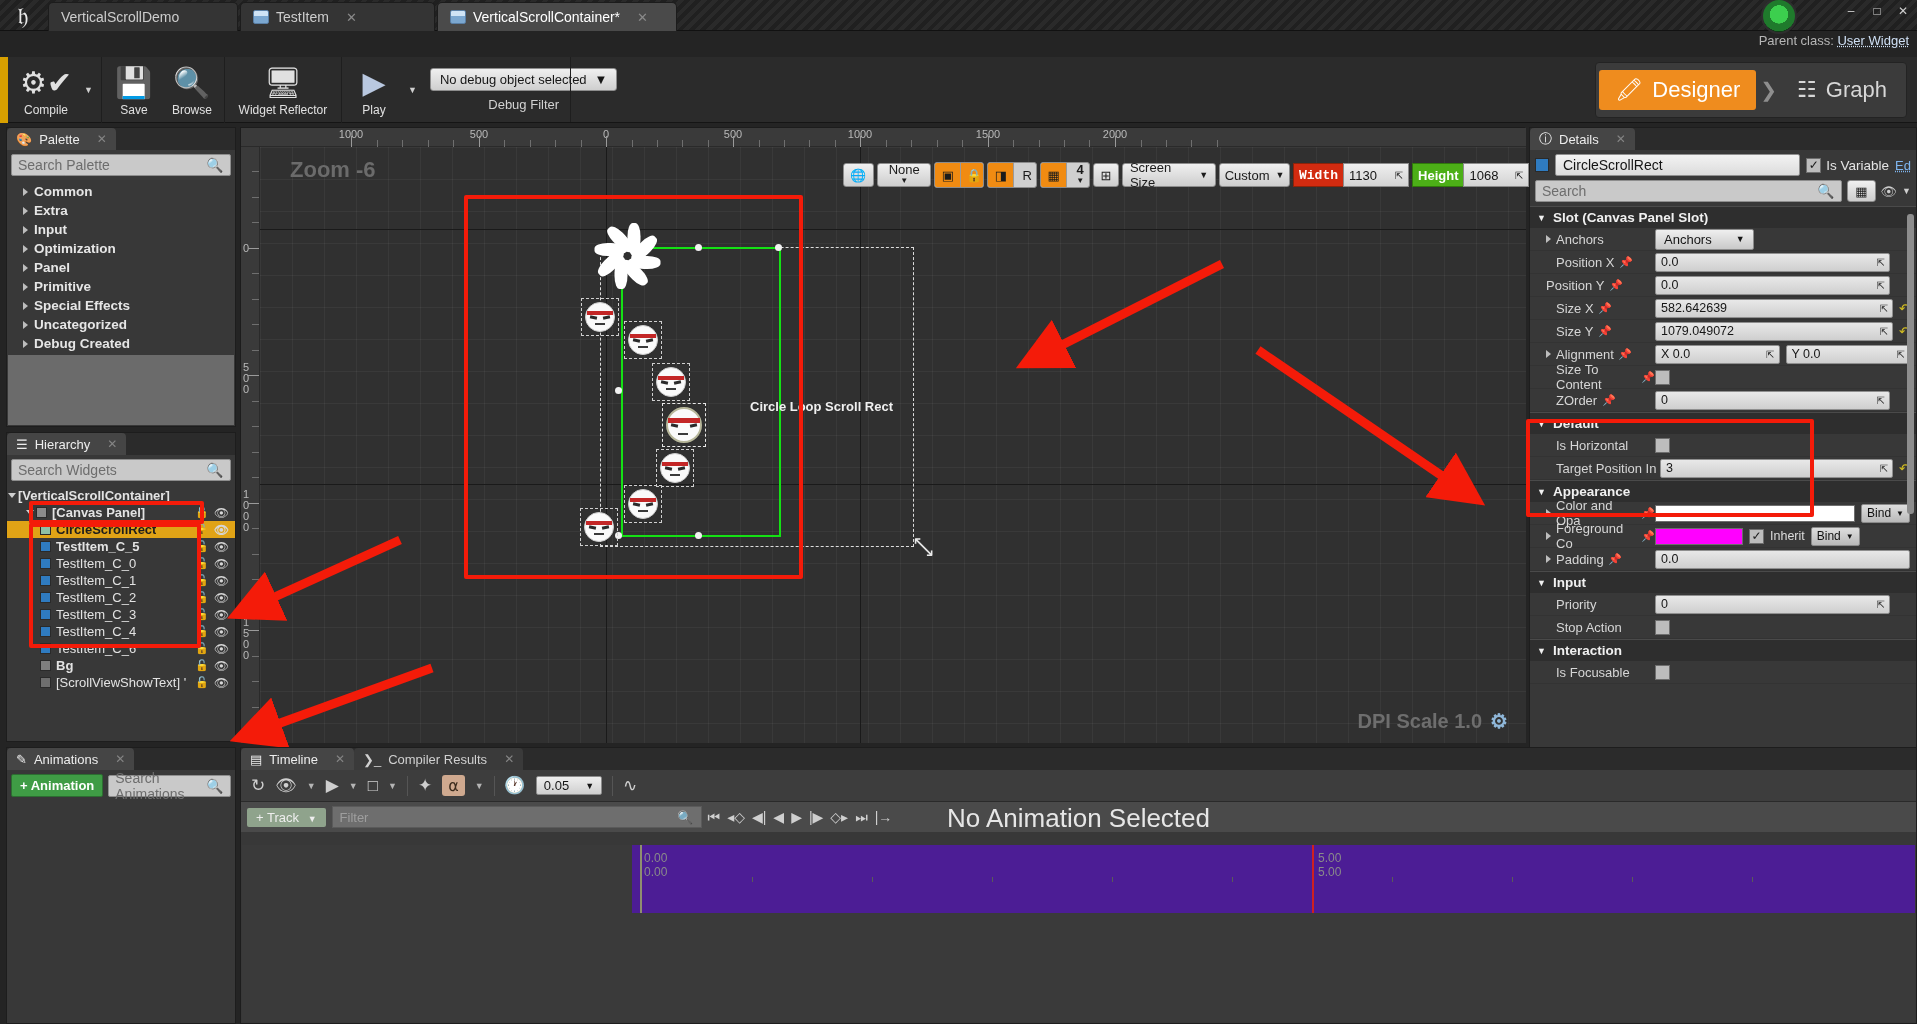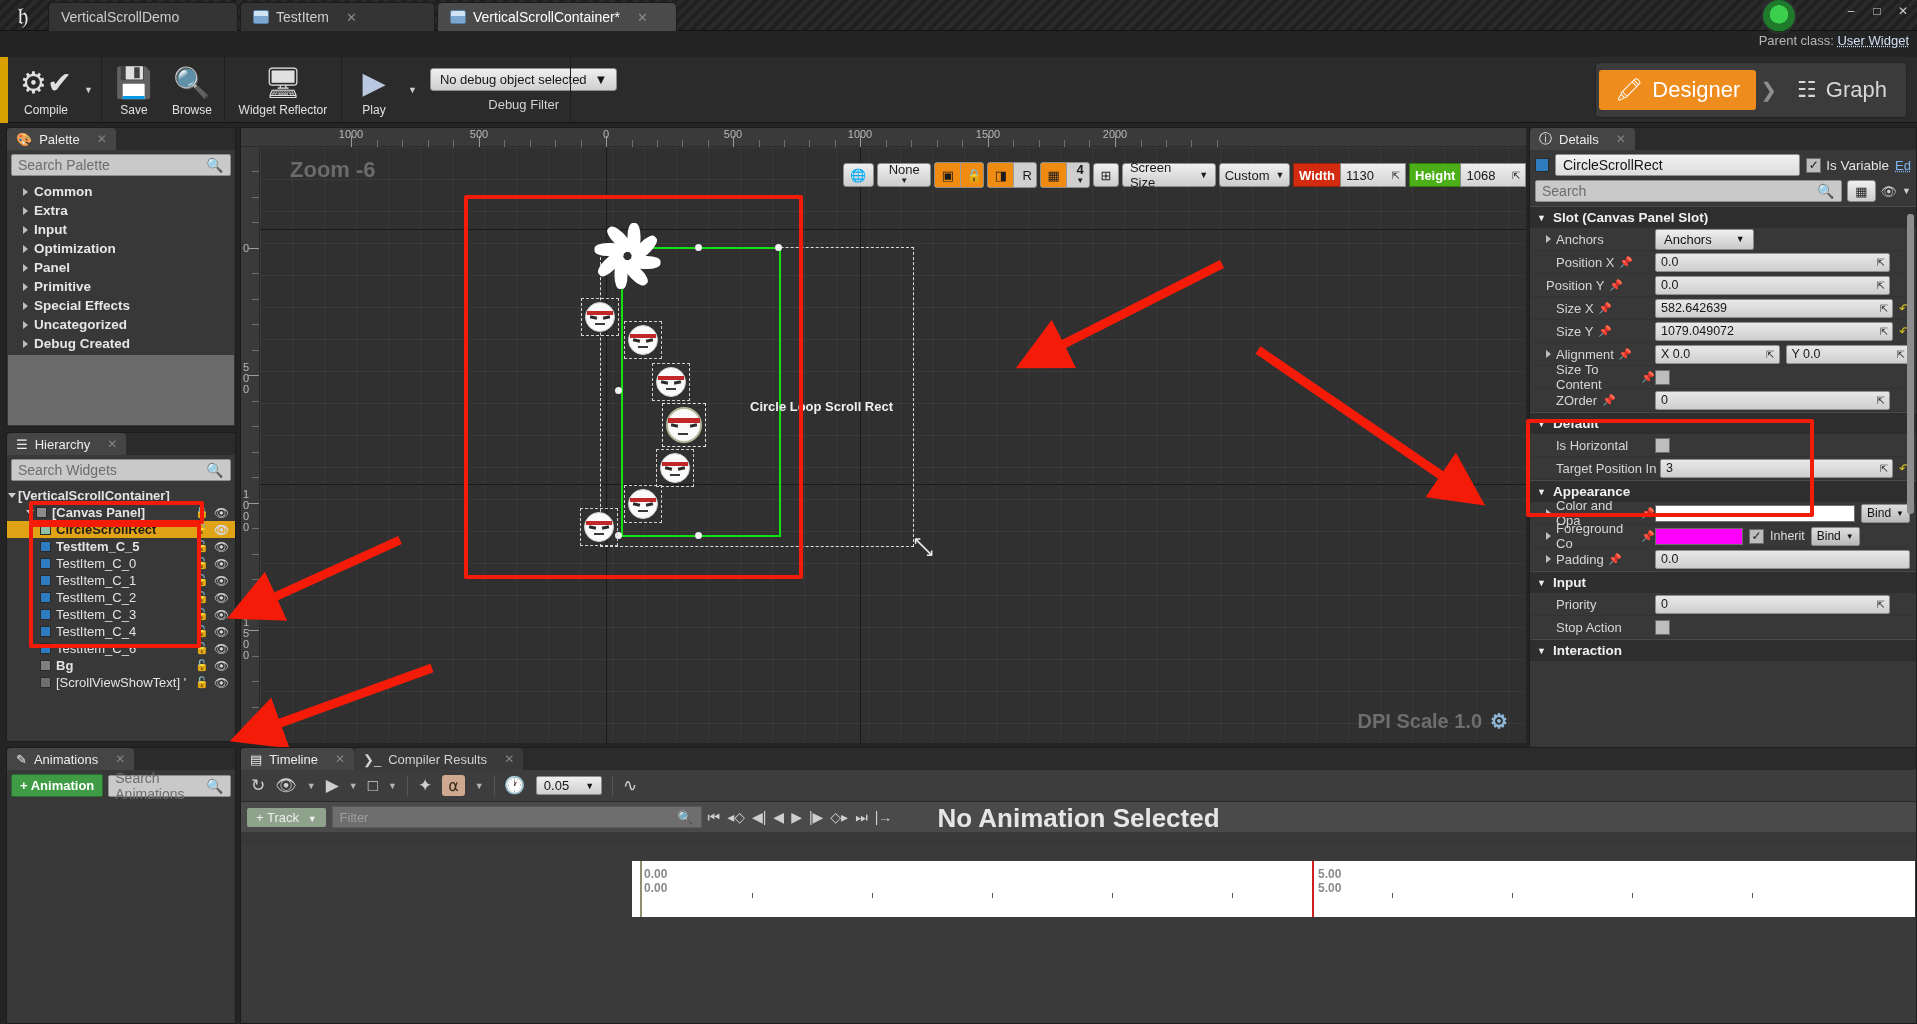--- a/index.html
+++ b/index.html
@@ -155,21 +155,21 @@
   }
   .dt-btn{
     height:24px; min-width:26px; display:flex; align-items:center; justify-content:center;
     background:linear-gradient(180deg,#f0f0f0,#cdcdcd); border:1px solid #8c8c8c; border-radius:3px;
     font-size:13px; color:#1b1b1b; padding:0 7px;
   }
   .dt-grp{ display:flex; border:1px solid #8c8c8c; border-radius:3px; overflow:hidden; background:#cfcfcf;}
   .dt-grp > div{ height:24px; display:flex; align-items:center; justify-content:center; min-width:26px; font-size:13px; color:#1b1b1b; border-right:1px solid #9a9a9a;}
   .dt-grp > div:last-child{ border-right:none;}
   .dt-grp .on{ background:#f08b12;}
-  .tagred{ background:#d22b10; color:#fff; font-weight:bold; font-size:13px; padding:0 5px; height:24px; display:flex; align-items:center; border:1px solid #8c2209; border-right:none;}
+  .tagred{ background:#d22b10; color:#fff; font-weight:bold; font-size:13px; padding:0 5px; height:24px; display:flex; align-items:center; border:1px solid #8c2209; border-right:none;font-family:Liberation Mono, monospace;}
   .taggreen{ background:#4caf17; color:#fff; font-weight:bold; font-size:13px; padding:0 5px; height:24px; display:flex; align-items:center; border:1px solid #2f7a0b; border-right:none;}
   .numfield{ height:24px; background:linear-gradient(180deg,#efefef,#d3d3d3); border:1px solid #8c8c8c; display:flex; align-items:center; padding:0 5px; gap:10px; font-size:13px; color:#151515; min-width:66px;}
 
   
   .sel-green{ position:absolute; border:2px solid #14e114; }
   .sel-dash{ position:absolute; border:1px dashed #dcdcdc; }
   .handle{ position:absolute; width:7px; height:7px; border-radius:50%; background:#f2f2f2; }
   .ninja{ position:absolute; width:30px; height:30px; }
   .ninja .face{ position:absolute; inset:0; border-radius:50%; background:#fafafa; border:1px solid #cdcdcd;}
   .ninja .band{ position:absolute; left:2px; right:2px; top:9px; height:4px; background:#c32626; }
@@ -207,23 +207,23 @@
   #timeline{ left:240px; top:747px; width:1677px; height:277px; }
   .tl-toolbar{ height:32px; background:#3d3d3d; display:flex; align-items:center; gap:10px; padding:0 10px; border-bottom:1px solid #2a2a2a;}
   .tl-ic{ font-size:17px; color:#cfcfcf;}
   .tl-sep{ width:1px; height:20px; background:#555;}
   .tl-magnet{ background:#cfa98f; border-radius:3px; padding:1px 6px; font-size:16px; color:#3a2a1c;}
   .tl-numsel{ background:linear-gradient(180deg,#efefef,#cfcfcf); border:1px solid #8c8c8c; border-radius:2px; font-size:13px; color:#151515; padding:1px 7px; display:flex; align-items:center; gap:16px;}
   .tl-track{ height:30px; background:#4a4a4a; display:flex; align-items:center; gap:6px; padding:0 6px; }
   .trackbtn{ background:#8fa38c; color:#eee; font-size:13px; padding:2px 9px; border-radius:2px;}
   .filterbox{ flex:0 0 370px; height:22px; background:#6e6e6e; border:1px solid #5a5a5a; display:flex; align-items:center; padding:0 7px; color:#9e9e9e; font-size:13px;}
   .transport{ display:flex; align-items:center; gap:7px; color:#cfcfcf; font-size:14px;}
-  .tl-body{ position:absolute; left:1px; right:1px; bottom:1px; top:97px; background:#3a3a3a;font-weight:bold;}
+  .tl-body{ position:absolute; left:1px; right:1px; bottom:1px; top:97px; background:#3a3a3a;}
   .no-anim{ position:absolute; left:0; right:0; top:-42px; text-align:center; font-size:26px; color:#e6e6e6;}
-  .tl-ruler{ position:absolute; left:390px; right:0; top:0px; height:56px; background:#ffffff;margin-top:16px;}
+  .tl-ruler{ position:absolute; left:390px; right:0; top:0px; height:68px; background:#4c1d95;}
   .tl-ruler .tk{ position:absolute; top:32px; width:1px; height:5px; background:#5a5a5a;}
   .tl-ruler .mark{ position:absolute; top:6px; font-size:12px; color:#8a8a8a;}
   .playhead{ position:absolute; top:0; bottom:0; width:2px; background:#8f8f6f;}
   .endmark{ position:absolute; top:0; bottom:0; width:2px; background:#cf2020;}
 </style>
 </head>
 <body>
 
 <div class="app">
 
@@ -931,20 +931,28 @@
         </div>
       <div class="v">
           <span class="chk"></span>
         </div>
     </div>
 
     <div class="det-sec">
       <span style="font-size:9px">▼</span>
       <span>Interaction</span>
     </div>
+    <div class="det-row">
+      <div class="k" style="padding-left:26px">
+          <span>Is Focusable</span>
+        </div>
+      <div class="v">
+          <span class="chk"></span>
+        </div>
+    </div>
 
     <div class="det-scroll"></div>
 
     <div class="redbox" style="left:-4px; top:291px; width:288px; height:98px;"></div>
   </div>
 
   <div class="panel" id="timeline">
     <div class="panel-tabs">
       <div class="ptab">
         <span>▤</span>

